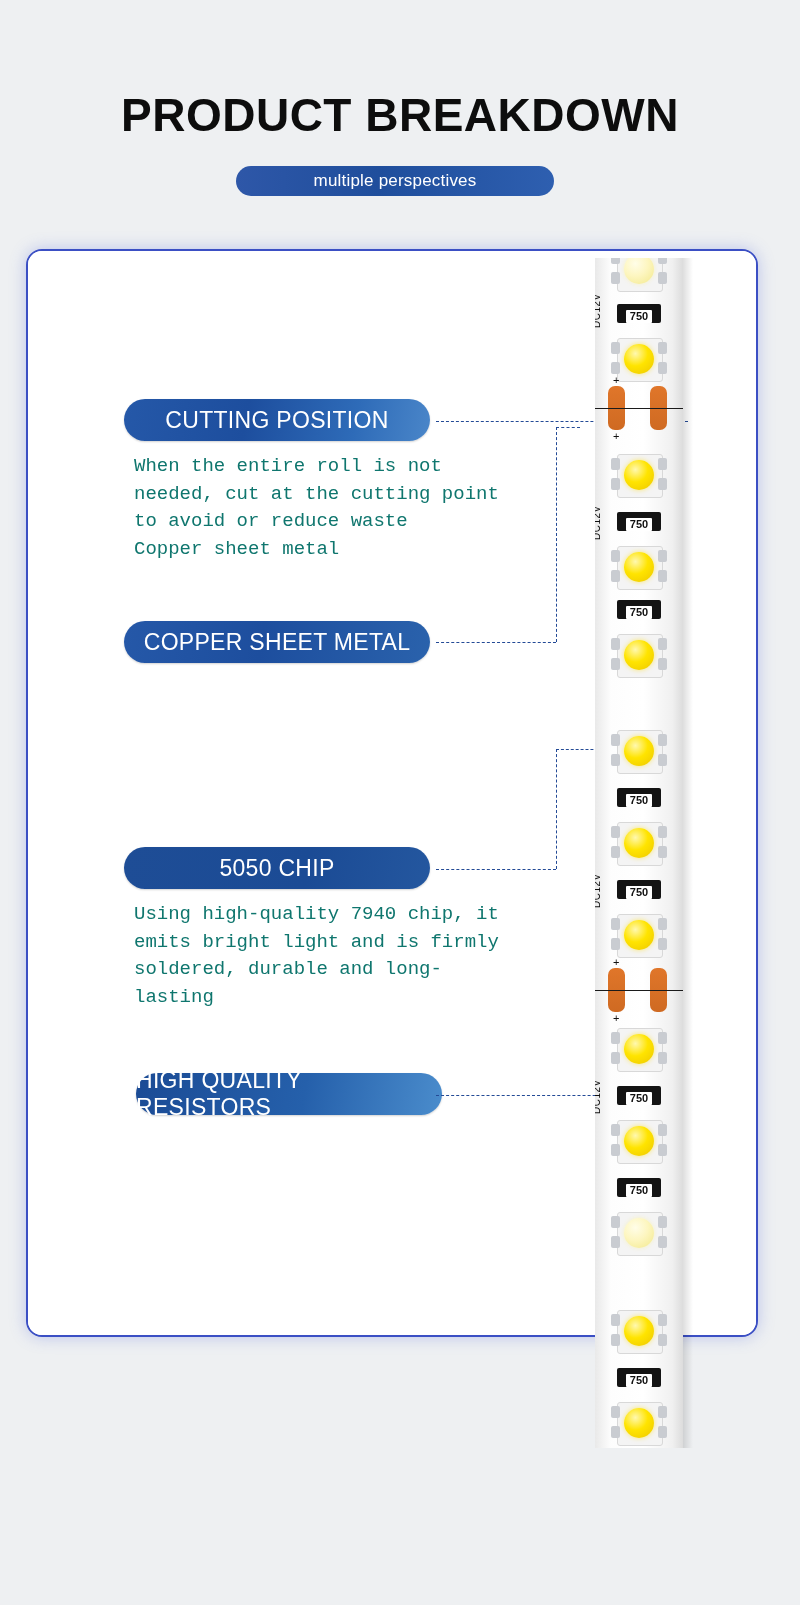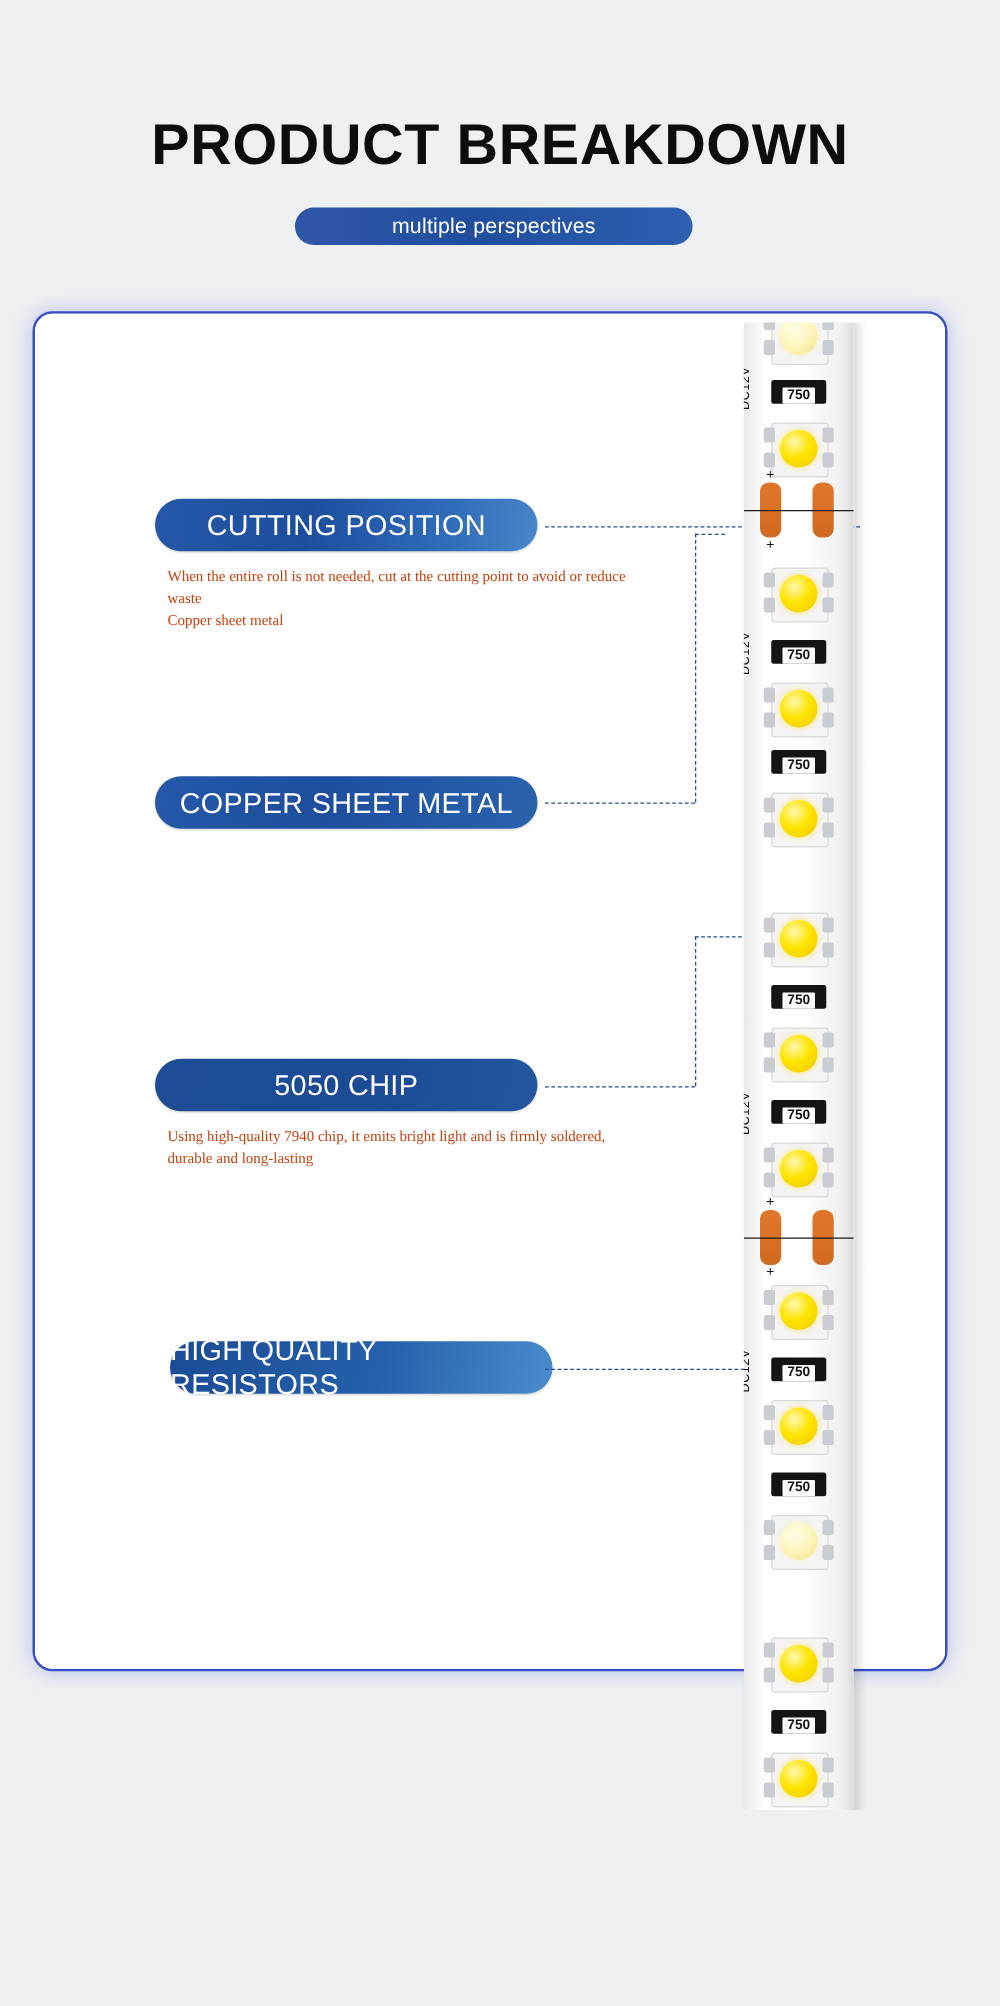--- a/index.html
+++ b/index.html
@@ -100,25 +100,25 @@
     box-shadow: 0 1px 2px rgba(0,0,0,0.18);
   }
   .pill-a { background: linear-gradient(100deg,#2558a8 0%, #1d4e9e 40%, #2e6bb8 75%, #4a86c9 100%); }
   .pill-b { background: linear-gradient(100deg,#2558a8 0%, #1d4e9e 45%, #2a62ac 100%); }
   .pill-c { background: linear-gradient(100deg,#1e4d96 0%, #1b4b95 60%, #24579f 100%); }
   .pill-d { background: linear-gradient(100deg,#1b4b95 0%, #2560ab 55%, #4a8ccc 100%); }
 
   .desc {
     margin-top: 12px;
     margin-left: 10px;
-    font-size: 12px;
+    font-size: 19px;
     line-height: 1.45;
-    color: #c2410c;
+    color: #0f766e;
     width: 370px;
-    font-family: Liberation Serif, serif;
+    font-family: Liberation Mono, monospace;
   }
   .h-dash {
     position: absolute;
     height: 0;
     border-top: 1.5px dashed #234a96;
   }
   .v-dash {
     position: absolute;
     width: 0;
     border-left: 1.5px dashed #234a96;

